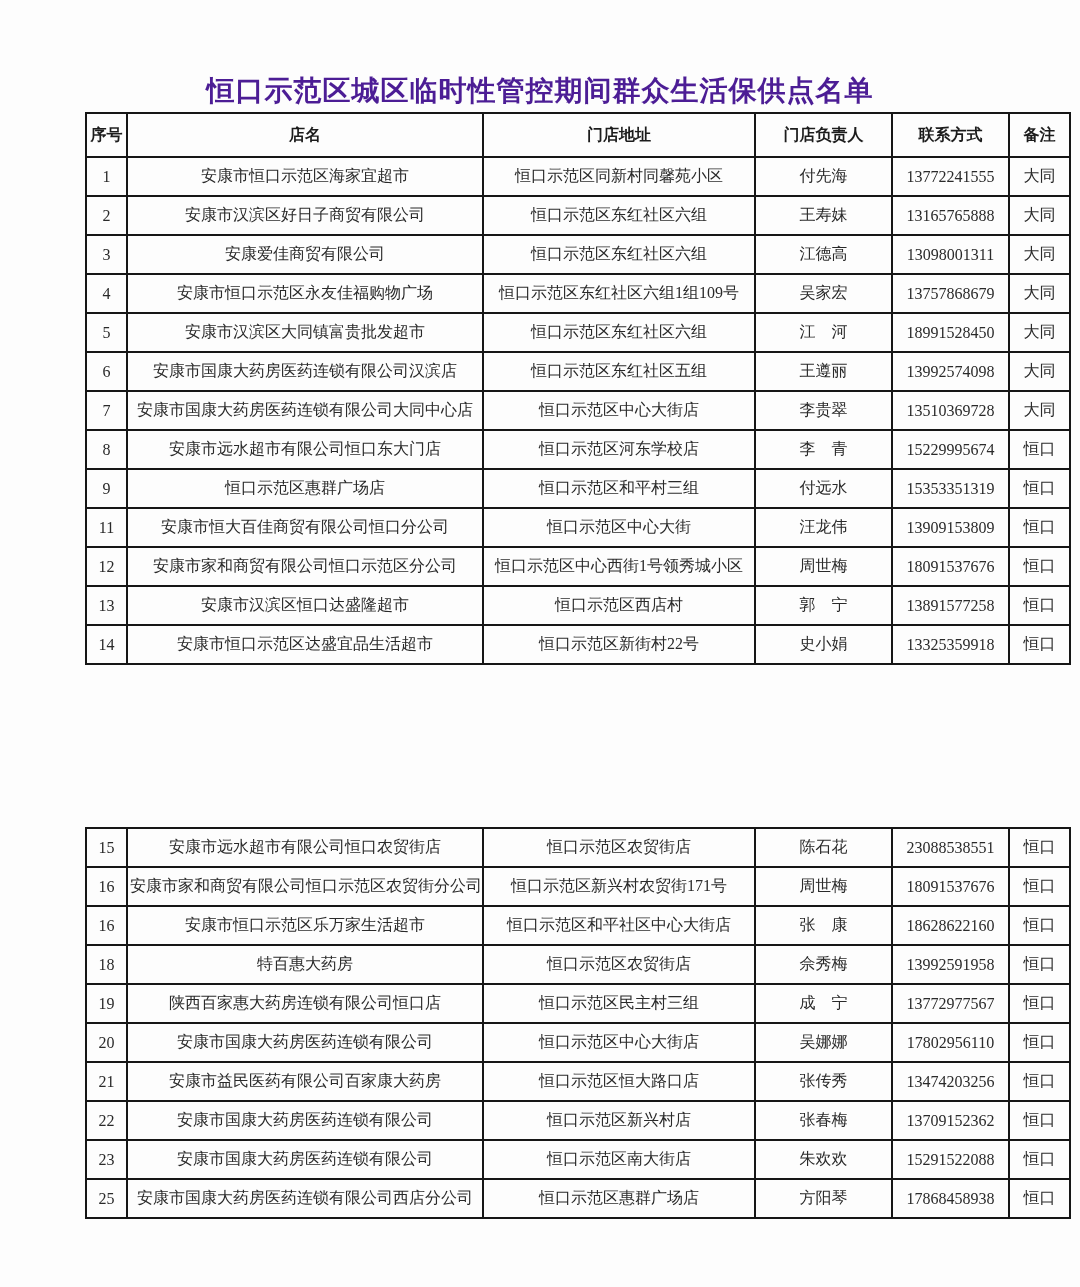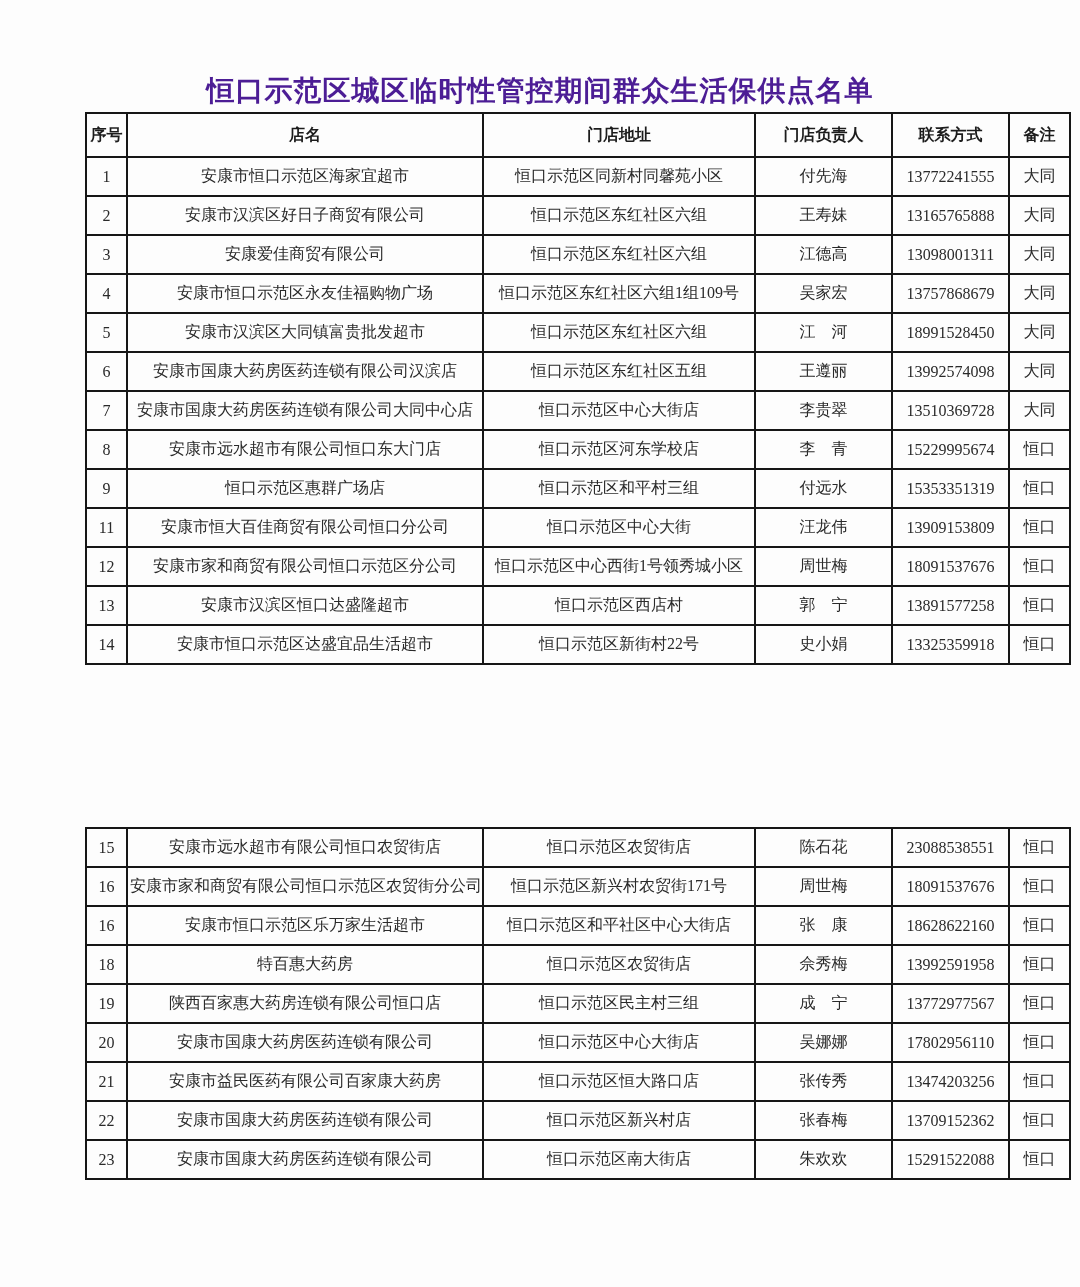--- a/index.html
+++ b/index.html
@@ -273,16 +273,24 @@
           <td>恒口</td>
         </tr>
         <tr>
           <td>23</td>
           <td>安康市国康大药房医药连锁有限公司</td>
           <td>恒口示范区南大街店</td>
           <td>朱欢欢</td>
           <td>15291522088</td>
           <td>恒口</td>
         </tr>
+        <tr>
+          <td>25</td>
+          <td>安康市国康大药房医药连锁有限公司西店分公司</td>
+          <td>恒口示范区惠群广场店</td>
+          <td>方阳琴</td>
+          <td>17868458938</td>
+          <td>恒口</td>
+        </tr>
       </tbody>
   </table>
 
 </div>
 
 </body></html>

